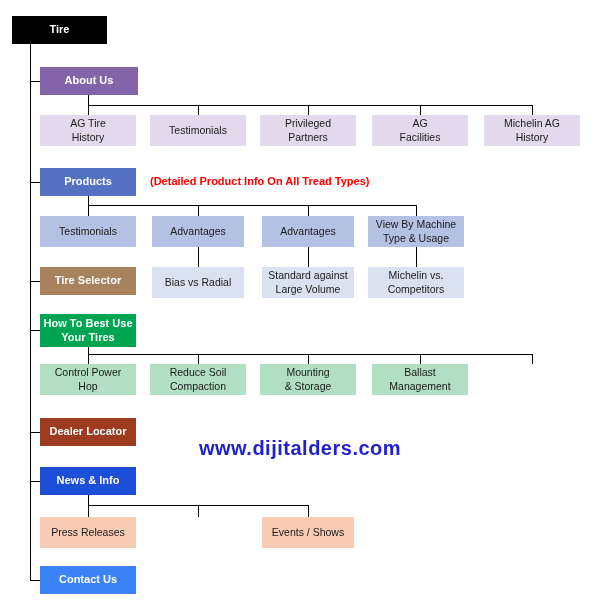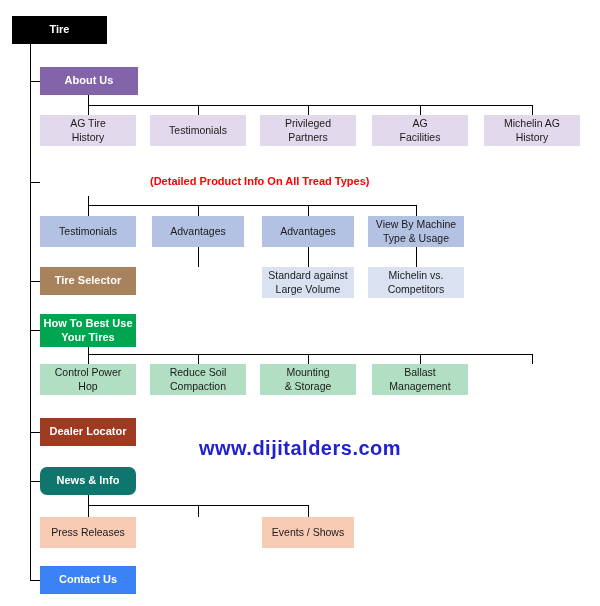--- a/index.html
+++ b/index.html
@@ -19,21 +19,21 @@
   .home-box {background:#000000; color:#ffffff; font-weight:bold; font-size:11px;}
   .about-hdr {background:#8464A8;}
   .about-child {background:#E2DAEC;}
   .products-hdr {background:#5572C2;}
   .products-child {background:#B3C1E3;}
   .products-sub {background:#DAE2F2;}
   .tire-hdr {background:#A8825C;}
   .howto-hdr {background:#00A551;}
   .howto-child {background:#B2DFC4;}
   .dealer-hdr {background:#9E3A20;}
-  .news-hdr {background:#0f766e;border-radius:7px;}
+  .news-hdr {background:#1d4ed8;}
   .news-child {background:#F8CBB4;}
   .contact-hdr {background:#3b82f6;}
   .note {
     position:absolute; color:#FF0000; font-weight:bold; font-size:11px;
     white-space:nowrap; line-height:1;
   }
   .watermark {
     position:absolute; left:0; width:600px; text-align:center;
     color:#2121CE; font-weight:bold; font-size:20px; letter-spacing:0.5px;
   }
@@ -90,26 +90,28 @@
   <div class="node child about-child" style="left:40px;top:115px;width:96px;height:31px">AG Tire
 History</div>
   <div class="node child about-child" style="left:150px;top:115px;width:96px;height:31px">Testimonials</div>
   <div class="node child about-child" style="left:260px;top:115px;width:96px;height:31px">Privileged
 Partners</div>
   <div class="node child about-child" style="left:372px;top:115px;width:96px;height:31px">AG
 Facilities</div>
   <div class="node child about-child" style="left:484px;top:115px;width:96px;height:31px">Michelin AG
 History</div>
 
+  <div class="node hdr products-hdr" style="left:40px;top:168px;width:96px;height:28px">Products</div>
   <div class="note" style="left:150px;top:176px">(Detailed Product Info On All Tread Types)</div>
   <div class="node child products-child" style="left:40px;top:216px;width:96px;height:31px">Testimonials</div>
   <div class="node child products-child" style="left:152px;top:216px;width:92px;height:31px">Advantages</div>
   <div class="node child products-child" style="left:262px;top:216px;width:92px;height:31px">Advantages</div>
   <div class="node child products-child" style="left:368px;top:216px;width:96px;height:31px">View By Machine
 Type &amp; Usage</div>
+  <div class="node child products-sub" style="left:152px;top:267px;width:92px;height:31px">Bias vs Radial</div>
   <div class="node child products-sub" style="left:262px;top:267px;width:92px;height:31px">Standard against
 Large Volume</div>
   <div class="node child products-sub" style="left:368px;top:267px;width:96px;height:31px">Michelin vs.
 Competitors</div>
 
   <div class="node hdr tire-hdr" style="left:40px;top:267px;width:96px;height:28px">Tire Selector</div>
 
   <div class="node hdr howto-hdr" style="left:40px;top:314px;width:96px;height:33px">How To Best Use
 Your Tires</div>
   <div class="node child howto-child" style="left:40px;top:364px;width:96px;height:31px">Control Power

